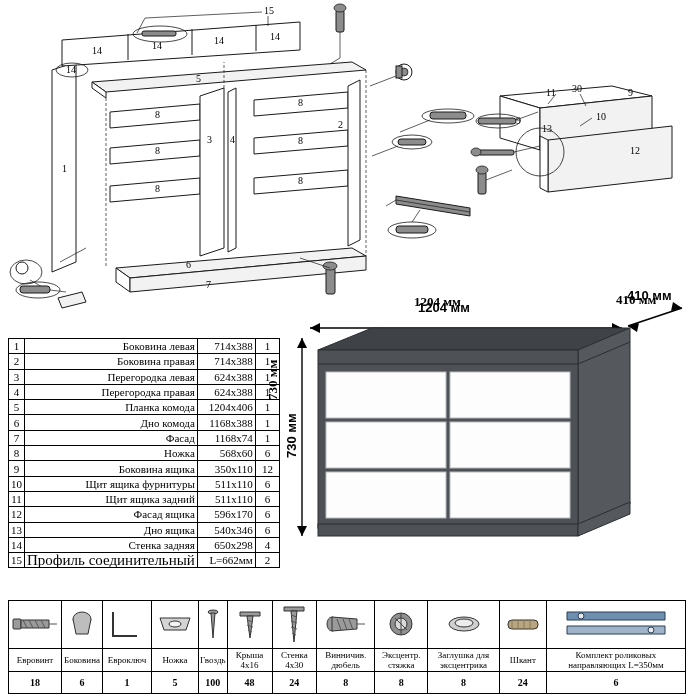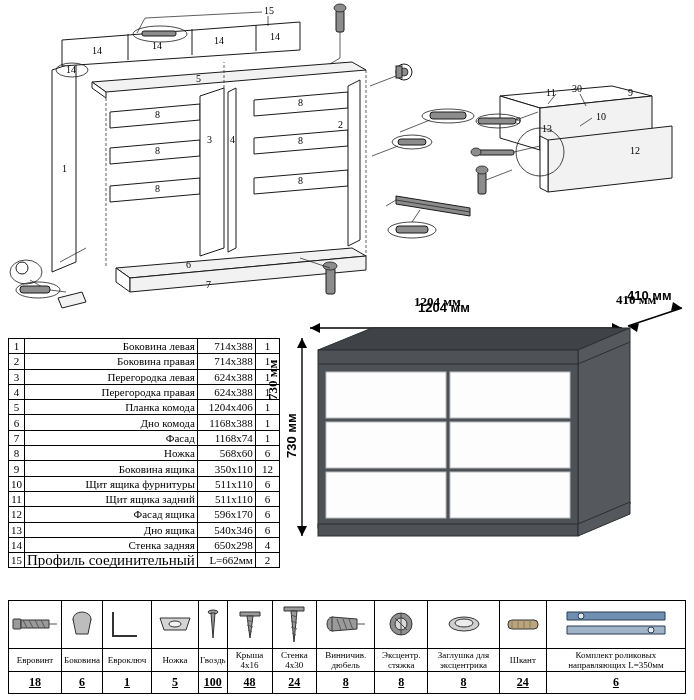--- a/index.html
+++ b/index.html
@@ -47,21 +47,21 @@
     font-size:17px;
   }
   .hw-table {
     position:absolute; left:8px; top:600px; width:678px;
     border-collapse:collapse;
     font-size:9px;
   }
   .hw-table td { border:1px solid #000; text-align:center; vertical-align:middle; }
   .hw-icons td { height:48px; padding:0; }
   .hw-names td { height:22px; padding:1px; line-height:10px; }
-  .hw-counts td { height:22px; font-size:12px; font-weight:bold;text-decoration:underline; }
+  .hw-counts td { height:22px; font-size:10px; font-weight:bold; }
   .dim-label { font-weight:bold; font-size:13px; }
 </style>
 </head>
 <body>
 
 <div class="root">
 
   <div class="exploded">
   <svg width="694" height="318" viewBox="0 0 694 318" xmlns="http://www.w3.org/2000/svg">
     <defs>

